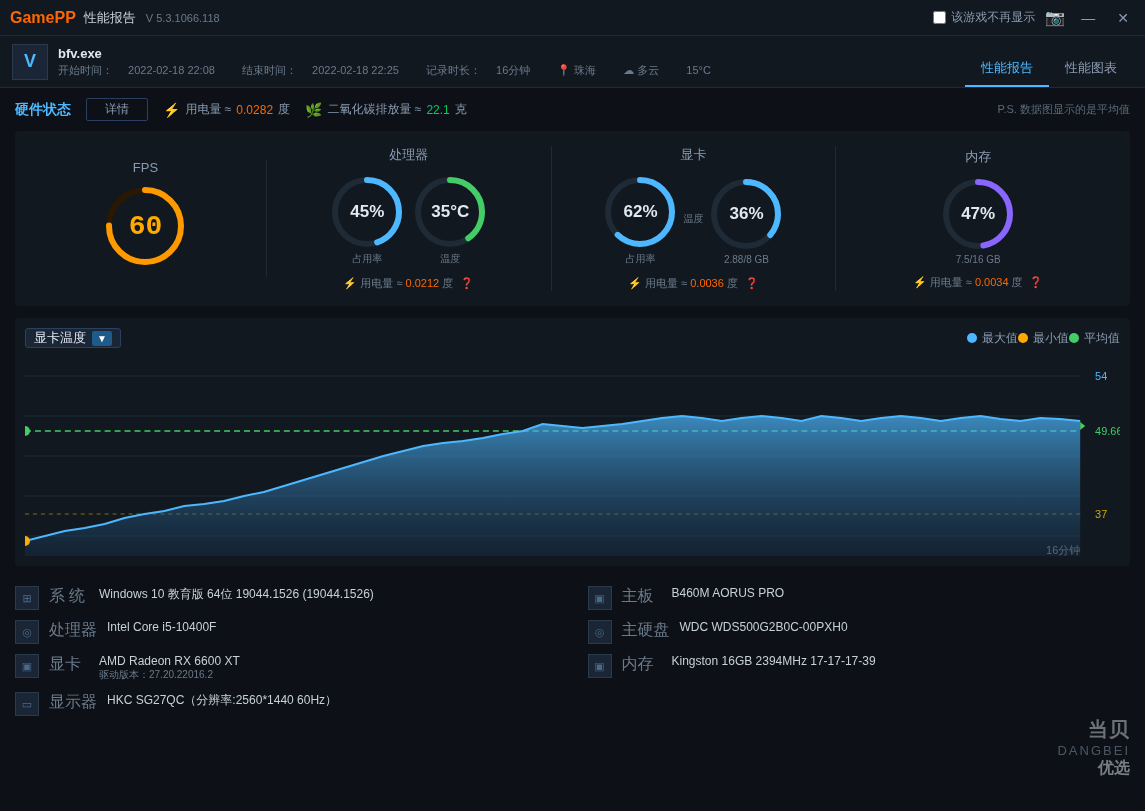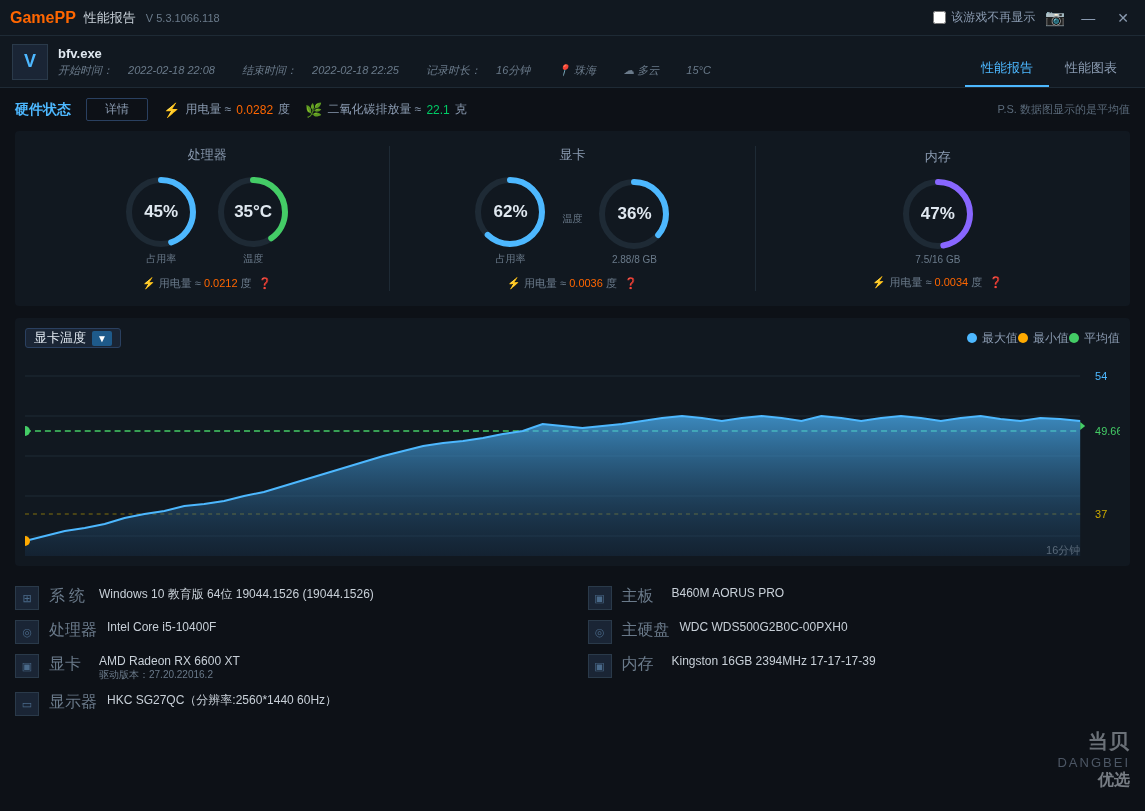--- a/index.html
+++ b/index.html
@@ -73,21 +73,21 @@
       align-items: center;
       justify-content: center;
       margin-right: 10px;
       font-size: 18px;
       color: #4db8ff;
       font-weight: bold;
     }
     #game-info { flex: 1; }
     #game-name { color: #e0e8f0; font-size: 13px; font-weight: bold; }
     #game-meta { color: #6a7a8a; font-size: 11px; margin-top: 2px; }
-    #game-meta span { margin-right: 12px; font-style: italic; }
+    #game-meta span { margin-right: 12px; }
 
     
     #tabs {
       display: flex;
       gap: 0;
       margin-left: auto;
       align-items: flex-end;
       height: 100%;
     }
     .tab {
@@ -164,21 +164,21 @@
       padding: 0 10px;
     }
     .gauge-section:last-child { border-right: none; }
     .gauge-section-title {
       color: #8a9ab0;
       font-size: 13px;
       margin-bottom: 8px;
     }
     .gauge-group {
       display: flex;
-      gap: 12px;
+      gap: 3px;
       align-items: center;
       justify-content: center;
       margin-bottom: 6px;
     }
     .gauge-container { position: relative; width: 80px; height: 80px; }
     .gauge-svg { width: 80px; height: 80px; transform: rotate(-90deg); }
     .gauge-bg { fill: none; stroke: #1e2a35; stroke-width: 6; }
     .gauge-fill-orange { fill: none; stroke: #ff9900; stroke-width: 6; stroke-linecap: round; }
     .gauge-fill-blue { fill: none; stroke: #4db8ff; stroke-width: 6; stroke-linecap: round; }
     .gauge-fill-green { fill: none; stroke: #44cc66; stroke-width: 6; stroke-linecap: round; }
@@ -332,21 +332,21 @@
       font-size: 12px;
     }
     .info-sub {
       color: #6a7a8a;
       font-size: 10px;
     }
 
     
     #watermark {
       position: absolute;
-      bottom: 20px;
+      bottom: 32px;
       right: 15px;
       opacity: 0.5;
       text-align: right;
       margin-top: 42px;
     }
     #watermark-top {
       color: #c8d0d8;
       font-size: 20px;
       font-weight: bold;
       letter-spacing: 1px;
@@ -425,20 +425,30 @@
       <span class="icon">🌿</span>
       <span>二氧化碳排放量 ≈</span>
       <span class="val2">22.1</span>
       <span>克</span>
     </div>
     <span id="ps-note">P.S. 数据图显示的是平均值</span>
   </div>
 
   <div id="gauges">
 
+    <div id="fps-section">
+      <div style="color:#8a9ab0;font-size:13px;margin-bottom:6px;">FPS</div>
+      <div id="fps-ring">
+        <svg viewBox="0 0 90 90">
+          <circle cx="45" cy="45" r="36" fill="none" stroke="#2a1800" stroke-width="6" stroke-dasharray="226" stroke-dashoffset="0"></circle>
+          <circle cx="45" cy="45" r="36" fill="none" stroke="#ff9900" stroke-width="6" stroke-dasharray="226" stroke-dashoffset="56" stroke-linecap="round"></circle>
+        </svg>
+        <div id="fps-val">60</div>
+      </div>
+    </div>
 
     <div class="gauge-section">
       <div class="gauge-section-title">处理器</div>
       <div class="gauge-group">
 
         <div style="display:flex;flex-direction:column;align-items:center;">
           <div class="gauge-container">
             <svg class="gauge-svg" viewBox="0 0 80 80">
               <circle cx="40" cy="40" r="32" class="gauge-bg" stroke-dasharray="201"></circle>
               <circle cx="40" cy="40" r="32" class="gauge-fill-blue" stroke-dasharray="201" stroke-dashoffset="111"></circle>

